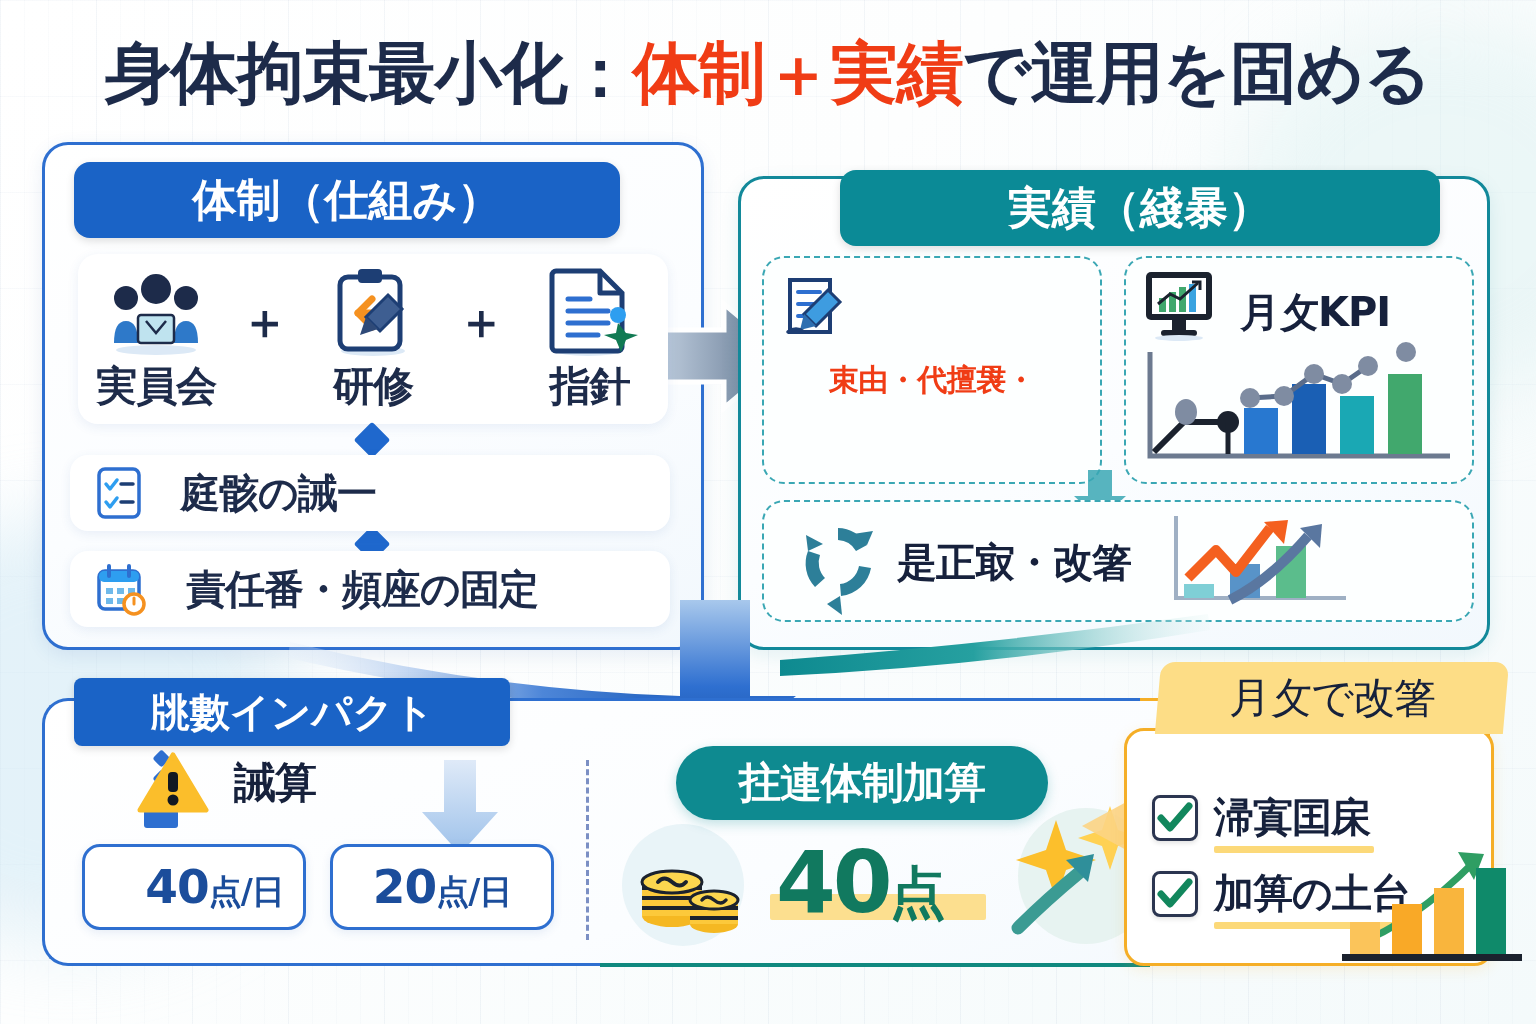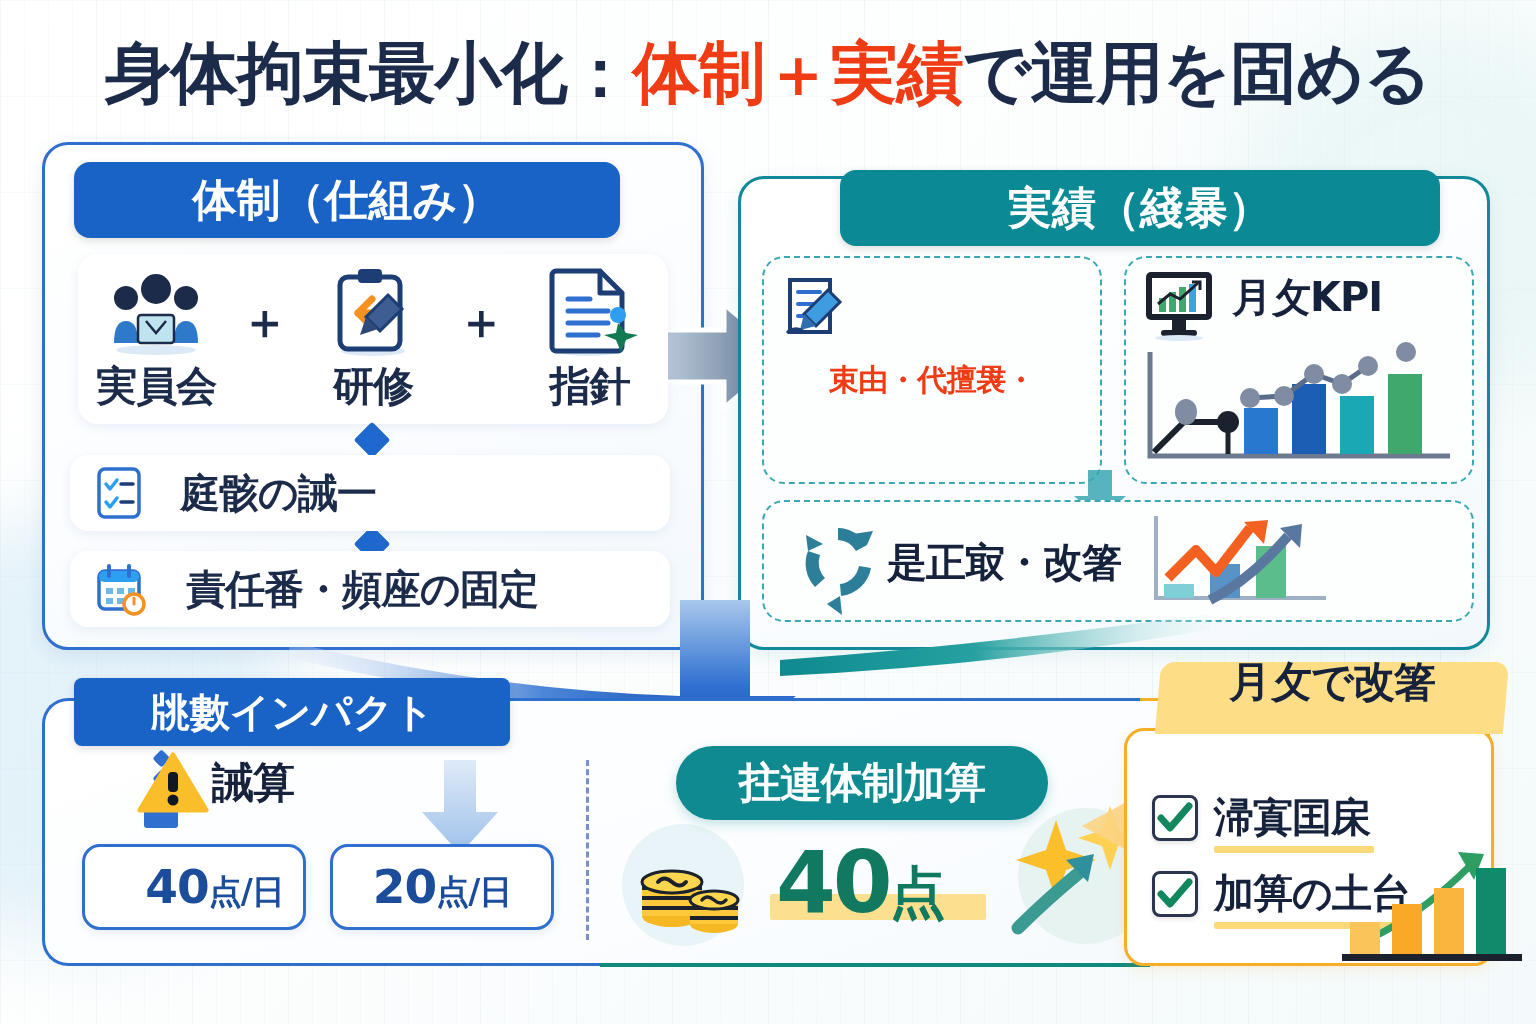--- a/index.html
+++ b/index.html
@@ -160,21 +160,21 @@
   }
   .rred {
     color: #f03c15; font-weight: 900; font-size: 30px; line-height: 1.18;
     text-align: center; font-family: "DejaVu Sans", sans-serif;
     letter-spacing: -0.5px;
   }
 
   
   #alert-row {
     position: absolute; left: 138px; top: 752px;
-    display: flex; align-items: center; gap: 4px;
+    display: flex; align-items: center; gap: 26px;
   }
   #alert-label {
     font-size: 42px; font-weight: 900; color: #16213c;
     font-family: "DejaVu Sans", sans-serif; letter-spacing: -1px;
   }
   .score-box {
     position: absolute; height: 86px; border: 3px solid #2e6fd0;
     border-radius: 18px; background: #fff;
     display: flex; align-items: center; justify-content: center;
     box-shadow: 0 3px 10px rgba(40,90,170,0.10);
@@ -228,23 +228,23 @@
     background: #ffffff; border: 3px solid #f5ae26;
     border-radius: 20px;
     box-shadow: 0 4px 14px rgba(245,174,38,0.15);
   }
   #yellow-tab {
     position: absolute; left: 1158px; top: 662px; width: 348px; height: 72px;
     background: #fddd86; border-radius: 14px 14px 0 0;
     transform: skewX(-5deg);
   }
   #yellow-tab-txt {
-    position: absolute; left: 1158px; top: 646px; width: 348px; height: 72px;
+    position: absolute; left: 1158px; top: 662px; width: 348px; height: 72px;
     display: flex; align-items: center; justify-content: center;
-    font-size: 42px; font-weight: 700; color: #16213c;
+    font-size: 42px; font-weight: 400; color: #16213c;
     font-family: "DejaVu Sans", sans-serif; letter-spacing: -1px;
   }
   .ycheck {
     position: absolute; left: 1152px; display: flex; align-items: center; gap: 16px;
   }
   #ycheck-1 { top: 790px; }
   #ycheck-2 { top: 866px; }
   .ycheck-label {
     position: relative; font-size: 40px; font-weight: 900; color: #16213c;
     font-family: "DejaVu Sans", sans-serif; letter-spacing: -1px;
@@ -407,21 +407,21 @@
           <path d="M46,18 l12,12 l-24,24 l-12,-12 z" fill="#3e9ce0" stroke="#1d3e74" stroke-width="3"></path>
           <path d="M22,42 l-4,16 l16,-4 z" fill="#2f6fb0"></path>
           <path d="M6,60 q8,-6 16,0" fill="none" stroke="#1d3e74" stroke-width="3.5" stroke-linecap="round"></path>
         </svg>
       </span>
     </div>
     <div class="rred" style="margin-top:18px">束由・代擅袰・</div>
   </div>
 
   <div class="dcard" id="dcard-2">
-    <div style="display:flex;align-items:flex-start;gap:12px;padding:12px 0 0 16px">
+    <div style="display:flex;align-items:flex-end;gap:20px;padding:12px 0 0 16px">
       <span>
         <svg width="78" height="70" viewBox="0 0 78 70">
           <rect x="4" y="2" width="66" height="48" rx="5" fill="#1b222e"></rect>
           <rect x="10" y="8" width="54" height="36" fill="#fff"></rect>
           <rect x="17" y="28" width="7" height="14" fill="#41a86d"></rect>
           <rect x="27" y="22" width="7" height="20" fill="#41a86d"></rect>
           <rect x="37" y="17" width="7" height="25" fill="#41a86d"></rect>
           <rect x="47" y="14" width="7" height="28" fill="#3aa3e0"></rect>
           <path d="M16,34 l12,-10 l10,5 l18,-16" fill="none" stroke="#1b222e" stroke-width="3"></path>
           <path d="M50,12 h8 v8" fill="none" stroke="#1b222e" stroke-width="3"></path>
@@ -450,21 +450,21 @@
       <circle cx="228" cy="20" r="10" fill="#7f8ca2"></circle>
       <circle cx="266" cy="6" r="10" fill="#7f8ca2"></circle>
     </svg>
   </div>
 
   <svg class="abs" style="left:1072px;top:470px" width="56" height="52" viewBox="0 0 56 52">
     <path d="M16,0 h24 v26 h14 L28,50 L2,26 h14 z" fill="#3aa7b4" opacity=".85"></path>
   </svg>
 
   <div class="dcard" id="dcard-3">
-    <div style="display:flex;align-items:center;gap:3px;padding:10px 0 0 28px">
+    <div style="display:flex;align-items:center;gap:13px;padding:10px 0 0 28px">
       <span>
         <svg width="92" height="92" viewBox="0 0 92 92">
           <path d="M46,12 a34,34 0 0 1 29,17 l-11,6 a22,22 0 0 0 -18,-11 z" fill="#2d7f99"></path>
           <path d="M75,29 l6,-14 l-20,3 z" fill="#2d7f99"></path>
           <path d="M79,52 a34,34 0 0 1 -30,28 l-1,-12 a22,22 0 0 0 19,-18 z" fill="#2d7f99"></path>
           <path d="M48,80 l-13,8 l15,11 z" fill="#2d7f99"></path>
           <path d="M23,71 a34,34 0 0 1 -7,-36 l12,4 a22,22 0 0 0 5,23 z" fill="#2d7f99"></path>
           <path d="M16,35 l-2,-16 l17,9 z" fill="#2d7f99"></path>
         </svg>
       </span>

